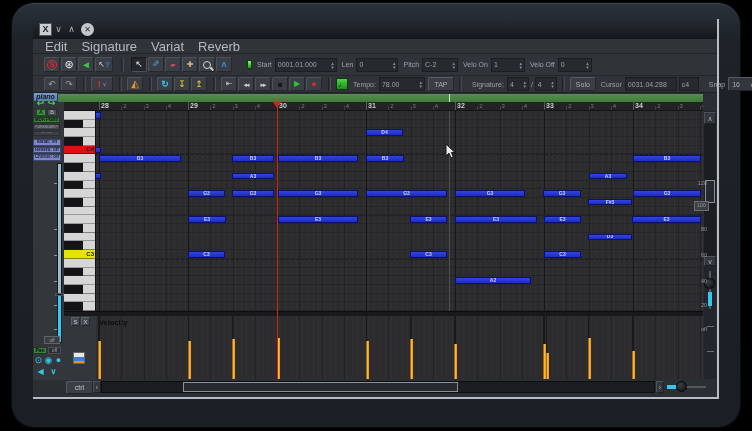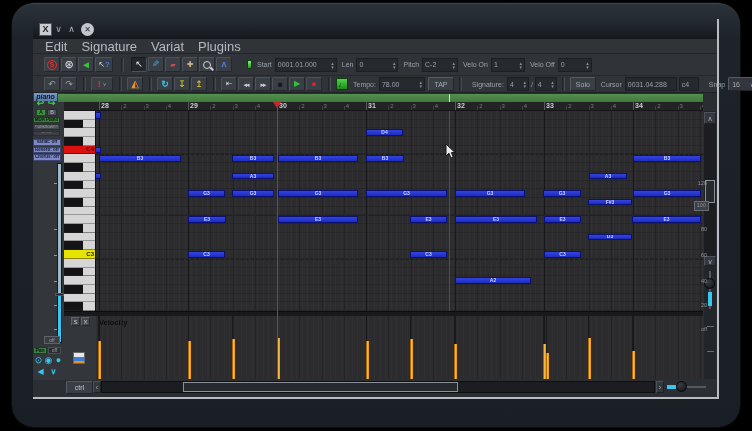--- a/index.html
+++ b/index.html
@@ -100,21 +100,21 @@
      <div class="app-icon">X</div>
      <div class="winbtn">∨</div>
      <div class="winbtn">∧</div>
      <div class="closebtn">✕</div>
    </div>
 
    <div class="menubar" id="menubar">
           <div class="menu-item" style="position: static;">Edit</div>
           <div class="menu-item" style="position: static;">Signature</div>
           <div class="menu-item" style="position: static;">Variat</div>
-          <div class="menu-item" style="position: static;">Plugins</div>
+          <div class="menu-item" style="position: static;">Reverb</div>
         </div>
 
    <div class="toolbar t1">
      <div class="tbtn">
             <span style="color:#e03030;border:1px solid #e03030;border-radius:50%;width:10px;height:10px;font-size:7px;font-weight:bold;display:flex;align-items:center;justify-content:center;">S</span>
           </div>
      <div class="tbtn">
             <span style="font-size:11px;color:#e8eaee;">⊛</span>
           </div>
      <div class="tbtn">

